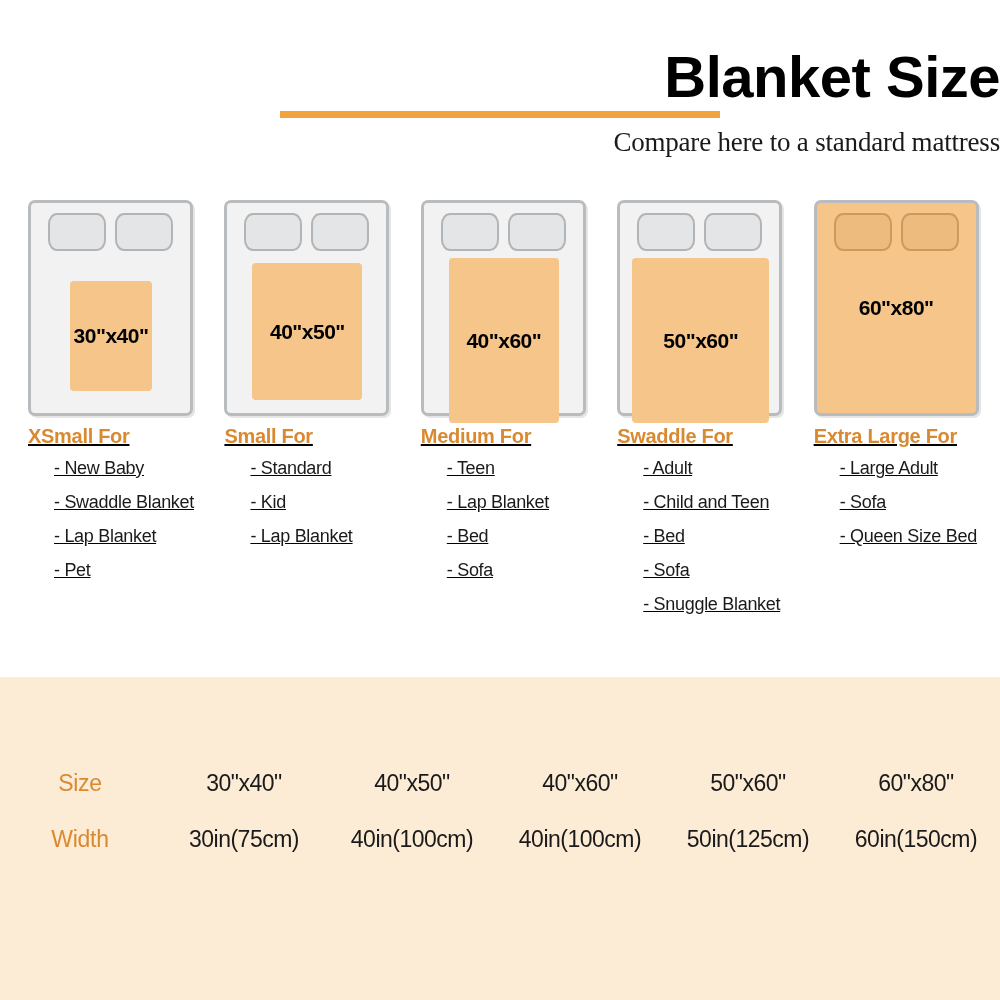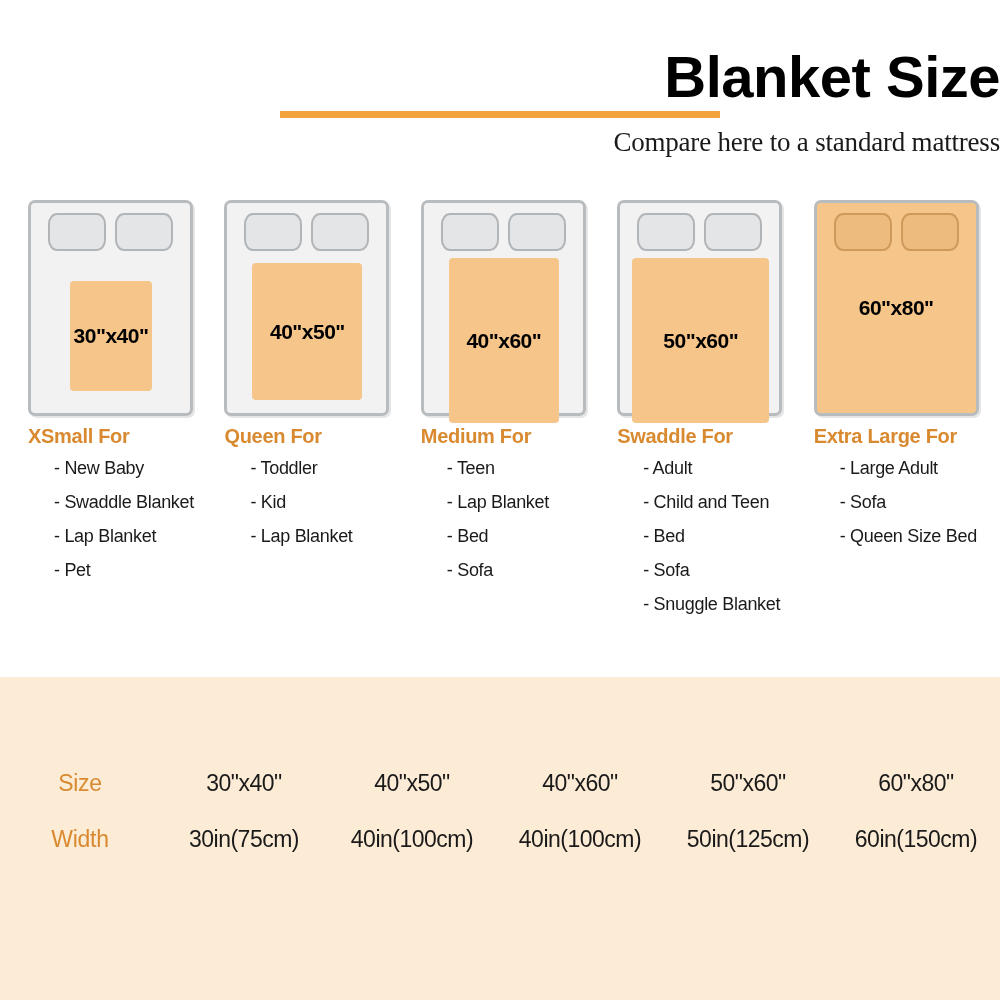--- a/index.html
+++ b/index.html
@@ -80,21 +80,21 @@
   .b-30x40{ width:82px;  height:110px; left:39px; top:78px; }
   .b-40x50{ width:110px; height:137px; left:25px; top:60px; }
   .b-40x60{ width:110px; height:165px; left:25px; top:55px; }
   .b-50x60{ width:137px; height:165px; left:12px; top:55px; }
 
   
   #lists{
     position:absolute; top:425px; left:0; width:1000px;
     display:flex;
   }
-  .uselist{ width:190px; margin-left:10px; }
+  .uselist{ width:190px; margin-left:10px;text-decoration:underline; }
   .uselist:first-child{ margin-left:28px; }
   .use-head{
     font-size:20px; font-weight:bold; color:#D98A30;
     margin-bottom:11px; white-space:nowrap; letter-spacing:-0.3px;
   }
   .use-item{
     font-size:18px; color:#1a1a1a; line-height:1.0;
     margin-bottom:16px; white-space:nowrap; letter-spacing:-0.3px;margin-left:26px;
   }
 
@@ -186,22 +186,22 @@
 
 <div id="lists">
     <div class="uselist">
       <div class="use-head">XSmall For</div>
       <div class="use-item">- New Baby</div>
       <div class="use-item">- Swaddle Blanket</div>
       <div class="use-item">- Lap Blanket</div>
       <div class="use-item">- Pet</div>
     </div>
     <div class="uselist">
-      <div class="use-head">Queen For</div>
-      <div class="use-item">- Toddler</div>
+      <div class="use-head">Small For</div>
+      <div class="use-item">- Standard</div>
       <div class="use-item">- Kid</div>
       <div class="use-item">- Lap Blanket</div>
     </div>
     <div class="uselist">
       <div class="use-head">Medium For</div>
       <div class="use-item">- Teen</div>
       <div class="use-item">- Lap Blanket</div>
       <div class="use-item">- Bed</div>
       <div class="use-item">- Sofa</div>
     </div>

